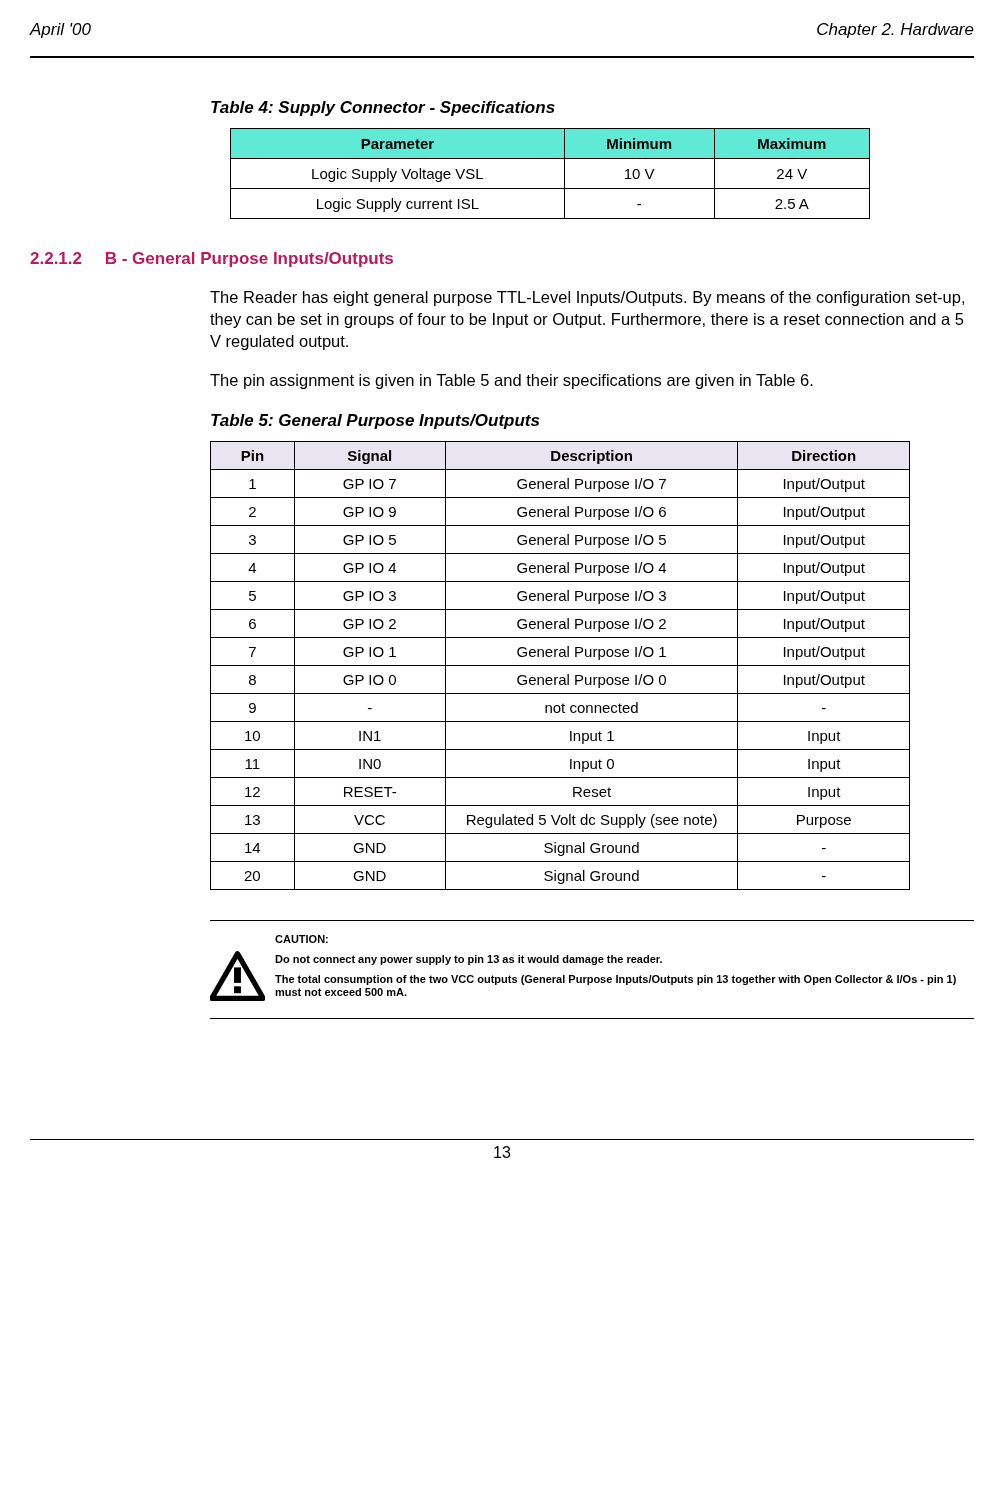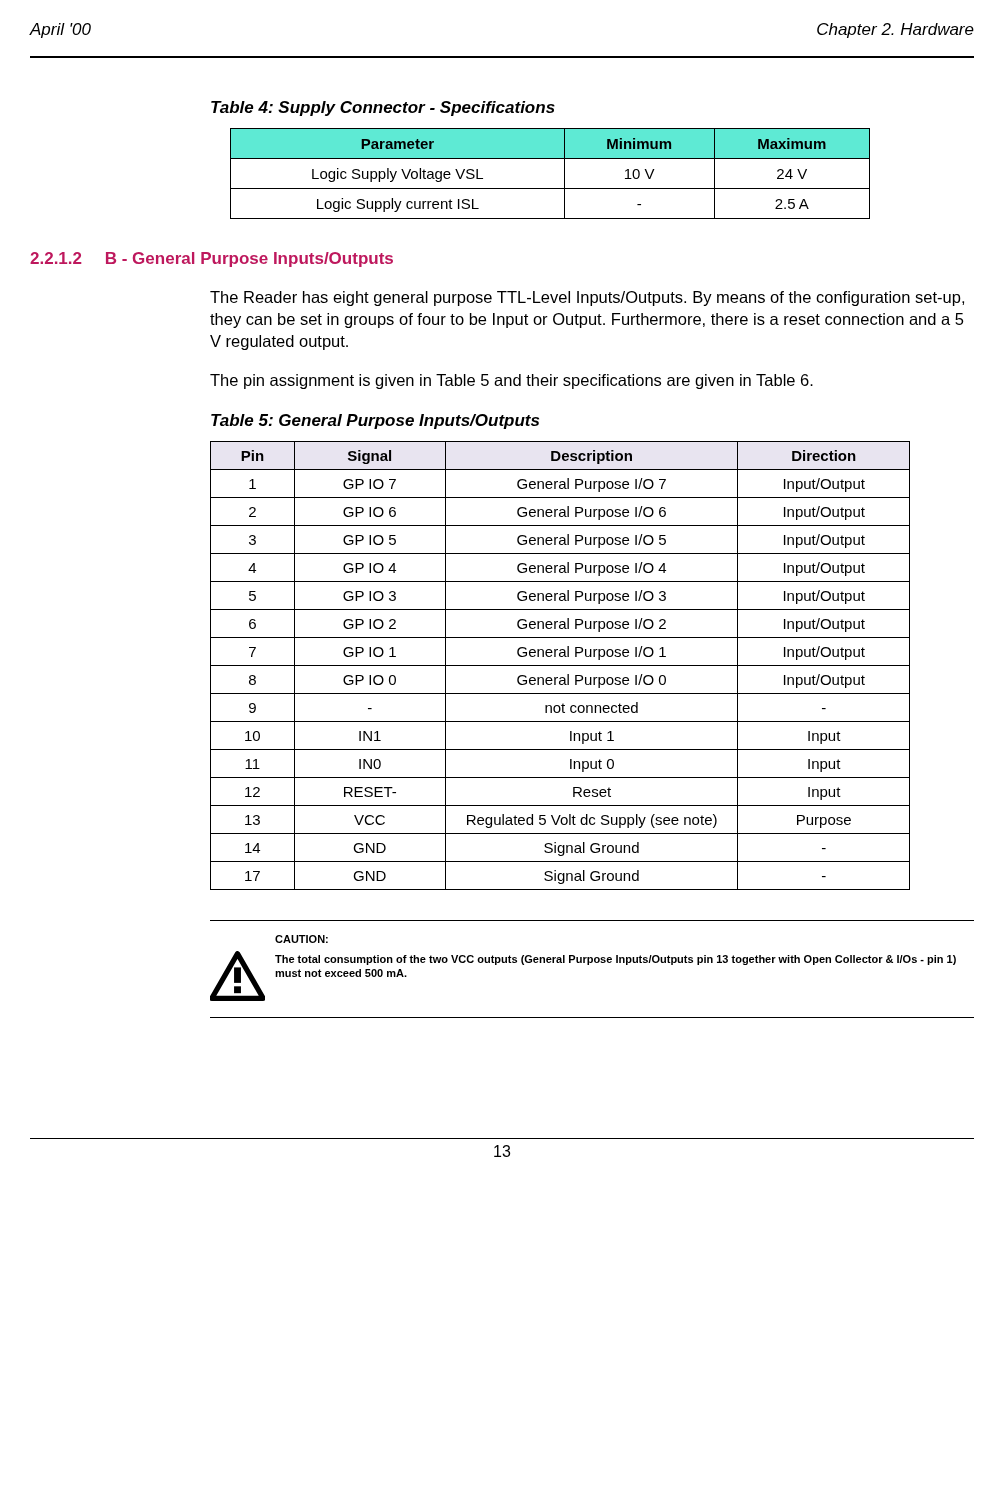--- a/index.html
+++ b/index.html
@@ -172,21 +172,21 @@
       </thead>
     <tbody id="t5-body">
         <tr>
           <td>1</td>
           <td>GP IO 7</td>
           <td>General Purpose I/O 7</td>
           <td>Input/Output</td>
         </tr>
         <tr>
           <td>2</td>
-          <td>GP IO 6</td>
+          <td>GP IO 9</td>
           <td>General Purpose I/O 6</td>
           <td>Input/Output</td>
         </tr>
         <tr>
           <td>3</td>
           <td>GP IO 5</td>
           <td>General Purpose I/O 5</td>
           <td>Input/Output</td>
         </tr>
         <tr>
@@ -249,38 +249,39 @@
           <td>Regulated 5 Volt dc Supply (see note)</td>
           <td>Purpose</td>
         </tr>
         <tr>
           <td>14</td>
           <td>GND</td>
           <td>Signal Ground</td>
           <td>-</td>
         </tr>
         <tr>
-          <td>17</td>
+          <td>20</td>
           <td>GND</td>
           <td>Signal Ground</td>
           <td>-</td>
         </tr>
       </tbody>
   </table>
 </div>
 
 <div class="caution-box">
   <div class="caution-icon">
     <svg viewBox="0 0 64 56">
       <polygon points="32,2 62,54 2,54" fill="none" stroke="#000" stroke-width="6" stroke-linejoin="round"></polygon>
       <rect x="28" y="18" width="8" height="18" fill="#000"></rect>
       <rect x="28" y="40" width="8" height="8" fill="#000"></rect>
     </svg>
   </div>
   <div class="caution-text">
     <p>CAUTION:</p>
+    <p>Do not connect any power supply to pin 13 as it would damage the reader.</p>
     <p>The total consumption of the two VCC outputs (General Purpose Inputs/Outputs pin 13 together with Open Collector &amp; I/Os - pin 1) must not exceed 500 mA.</p>
   </div>
 </div>
 
 <div class="footer">
   <span>13</span>
 </div>
 
 </body></html>

